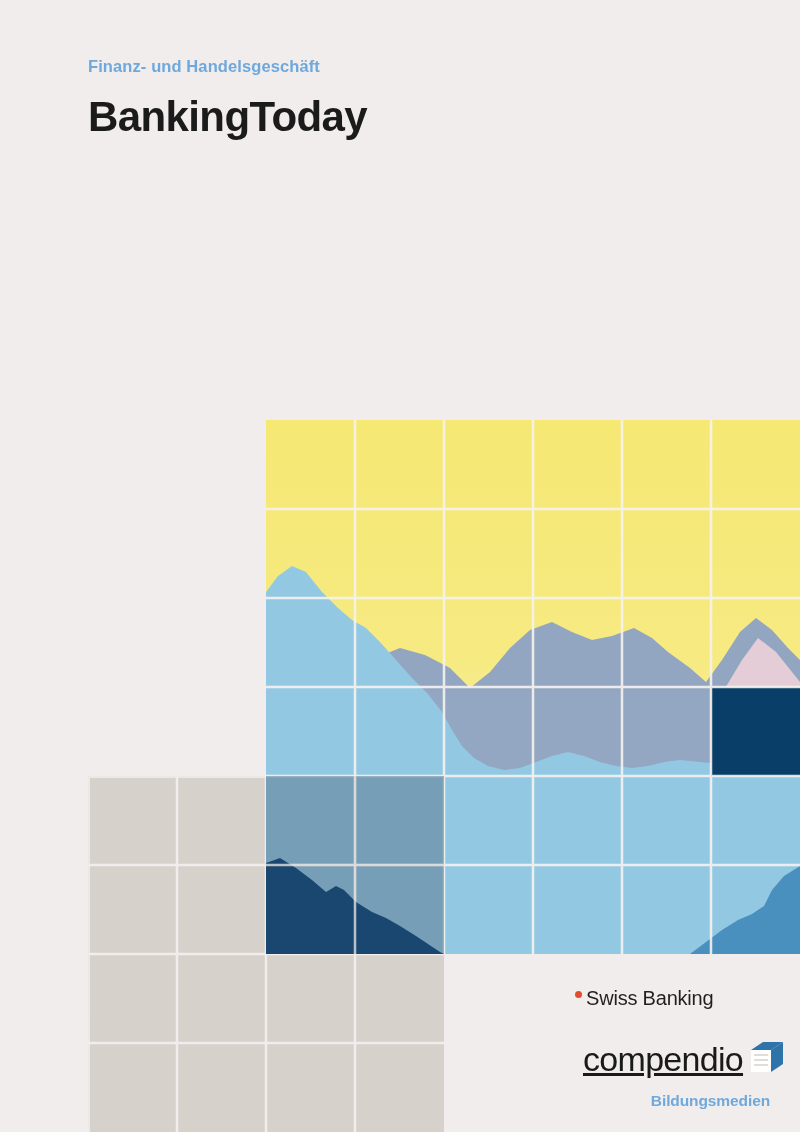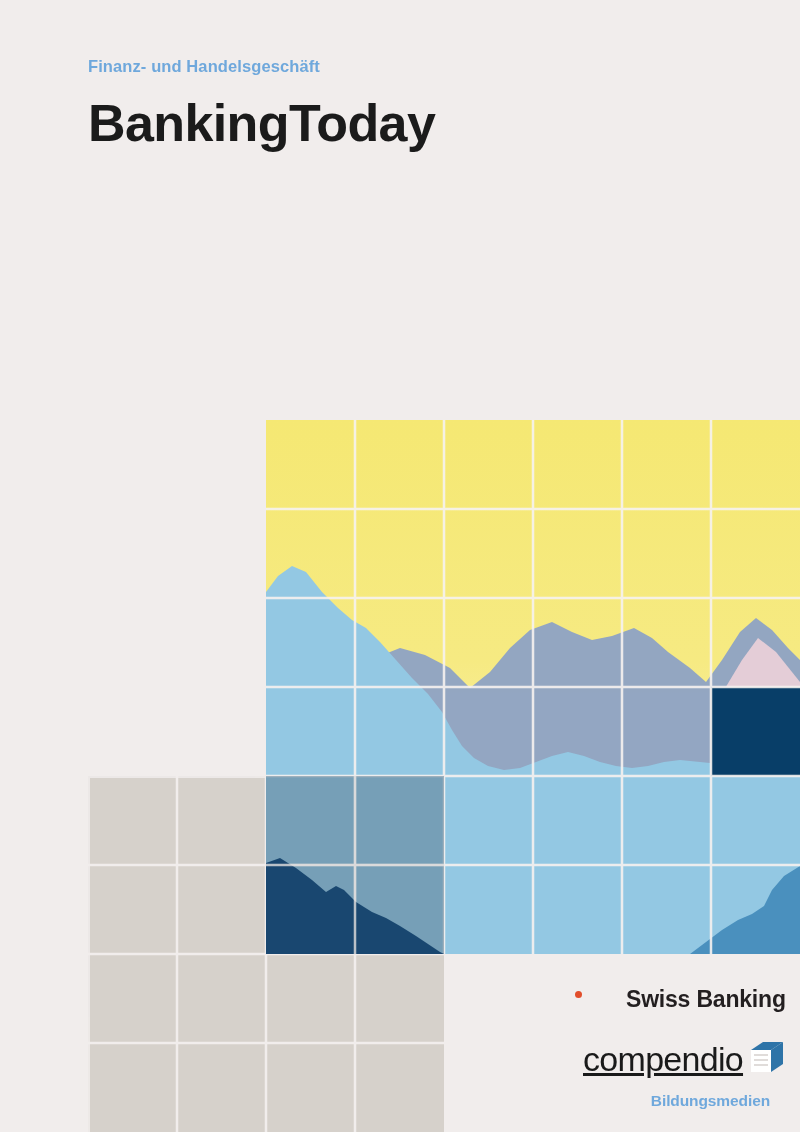--- a/index.html
+++ b/index.html
@@ -24,21 +24,21 @@
     font-size: 16.5px;
     font-weight: bold;
     letter-spacing: 0.1px;
     color: #6FA8DC;
     white-space: nowrap;
   }
   #maintitle {
     position: absolute;
     left: 88px;
     top: 93px;
-    font-size: 52px;
+    font-size: 42px;
     font-weight: bold;
     letter-spacing: -0.6px;
     color: #1B1B1B;
     white-space: nowrap;
   }
 
   
   #graphic {
     position: absolute;
     left: 0;
@@ -59,26 +59,25 @@
   #sb-dot {
     width: 7px;
     height: 7px;
     border-radius: 50%;
     background: #E24E2B;
     margin-right: 4px;
     margin-top: 3px;
     flex: none;
   }
   #sb-text {
-    font-size: 23px;
-    font-weight: 700;
+    font-size: 20px;
+    font-weight: 400;
     color: #231F20;
     letter-spacing: -0.2px;
     line-height: 1;
-    margin-left: 40px;
   }
 
   #compendio {
     position: absolute;
     left: 583px;
     top: 1040px;
     white-space: nowrap;
   }
   #comp-row {
     display: flex;

